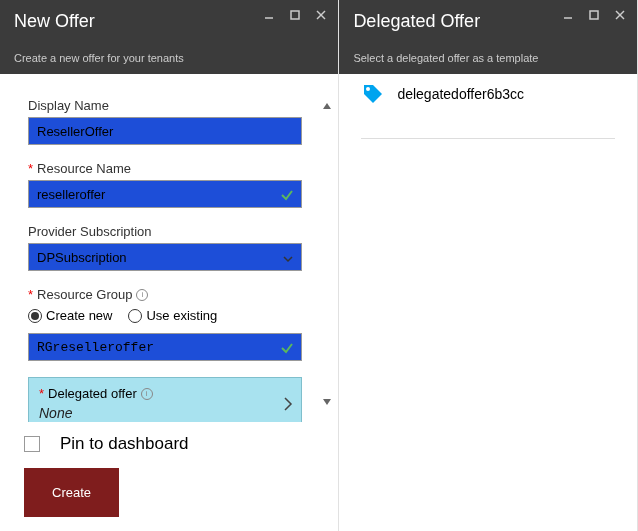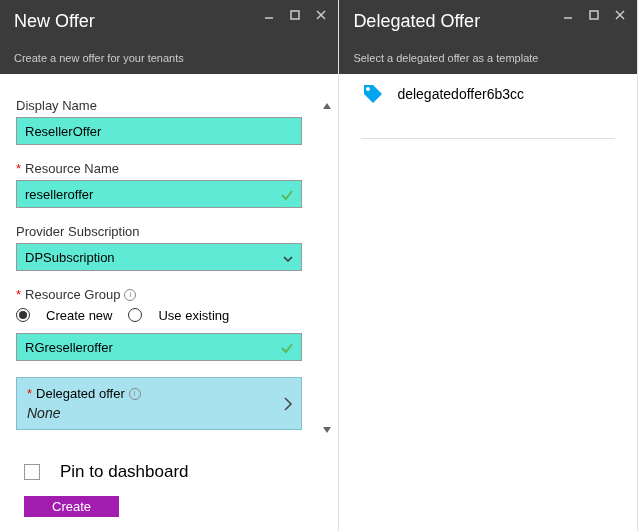--- a/index.html
+++ b/index.html
@@ -52,21 +52,21 @@
   }
   .panel-body {
     flex: 1;
     display: flex;
     padding: 24px 0 0 0;
     overflow: hidden;
   }
   .form-scroll {
     flex: 1;
     overflow-y: auto;
-    padding: 0 18px 0 16px;
+    padding: 0 18px 0 28px;
   }
   .scrollbar-stub {
     width: 18px;
     display: flex;
     flex-direction: column;
     justify-content: space-between;
     align-items: center;
     padding: 2px 0 10px 0;
   }
   .scroll-btn {
@@ -96,21 +96,21 @@
     color: #888;
     margin-left: 4px;
   }
   .text-input, .select-input {
     width: 100%;
     height: 28px;
     border: 1px solid #999;
     font-size: 13px;
     padding: 0 28px 0 8px;
     font-family: inherit;
-    background: #5eead4;
+    background: #1d4ed8;
   }
   .field-group { margin-bottom: 16px; position: relative; }
   .check-icon {
     position: absolute;
     right: 8px;
     bottom: 6px;
     width: 14px;
     height: 14px;
     color: #5cb85c;
   }
@@ -121,23 +121,23 @@
     color: #333;
     pointer-events: none;
   }
   .radio-row {
     display: flex;
     gap: 16px;
     margin: 6px 0 10px 0;
   }
   .radio-item {
     display: flex;
-    align-items: flex-start;
-    font-size: 13px;
-    gap: 16px;
+    align-items: center;
+    font-size: 13px;
+    gap: 4px;
     cursor: pointer;
   }
   .radio-circle {
     width: 14px;
     height: 14px;
     border: 1px solid #333;
     border-radius: 50%;
     display: flex;
     align-items: center;
     justify-content: center;
@@ -183,25 +183,25 @@
     margin-bottom: 14px;
   }
   .checkbox-box {
     width: 16px;
     height: 16px;
     border: 1px solid #999;
     background: #fff;
   }
   .pin-label { font-size: 17px; margin-left: 12px; }
   .create-btn {
-    background: #a21caf;
+    background: #7f1d1d;
     color: #fff;
     border: none;
     font-size: 13px;
-    padding: 3px 28px;
+    padding: 17px 28px;
     cursor: pointer;
   }
   
   .right-body {
     padding: 8px 22px;
     font-size: 14px;
   }
   .offer-item {
     display: flex;
     align-items: center;
@@ -287,21 +287,21 @@
             <span class="radio-circle">
                 <span class="radio-dot"></span>
               </span>
             <span>Create new</span>
           </div>
           <div class="radio-item">
             <span class="radio-circle"></span>
             <span>Use existing</span>
           </div>
         </div>
-        <div style="position:relative;">
+        <div style="position:relative;font-family:Liberation Mono, monospace;">
           <input class="text-input" value="RGreselleroffer" style="">
           <span class="check-icon">
             <svg width="14" height="14" viewBox="0 0 14 14">
                 <polyline points="2,7 6,11 12,3" fill="none" stroke="#5cb85c" stroke-width="2"></polyline>
               </svg>
           </span>
         </div>
       </div>
 
       <div class="delegated-box">

